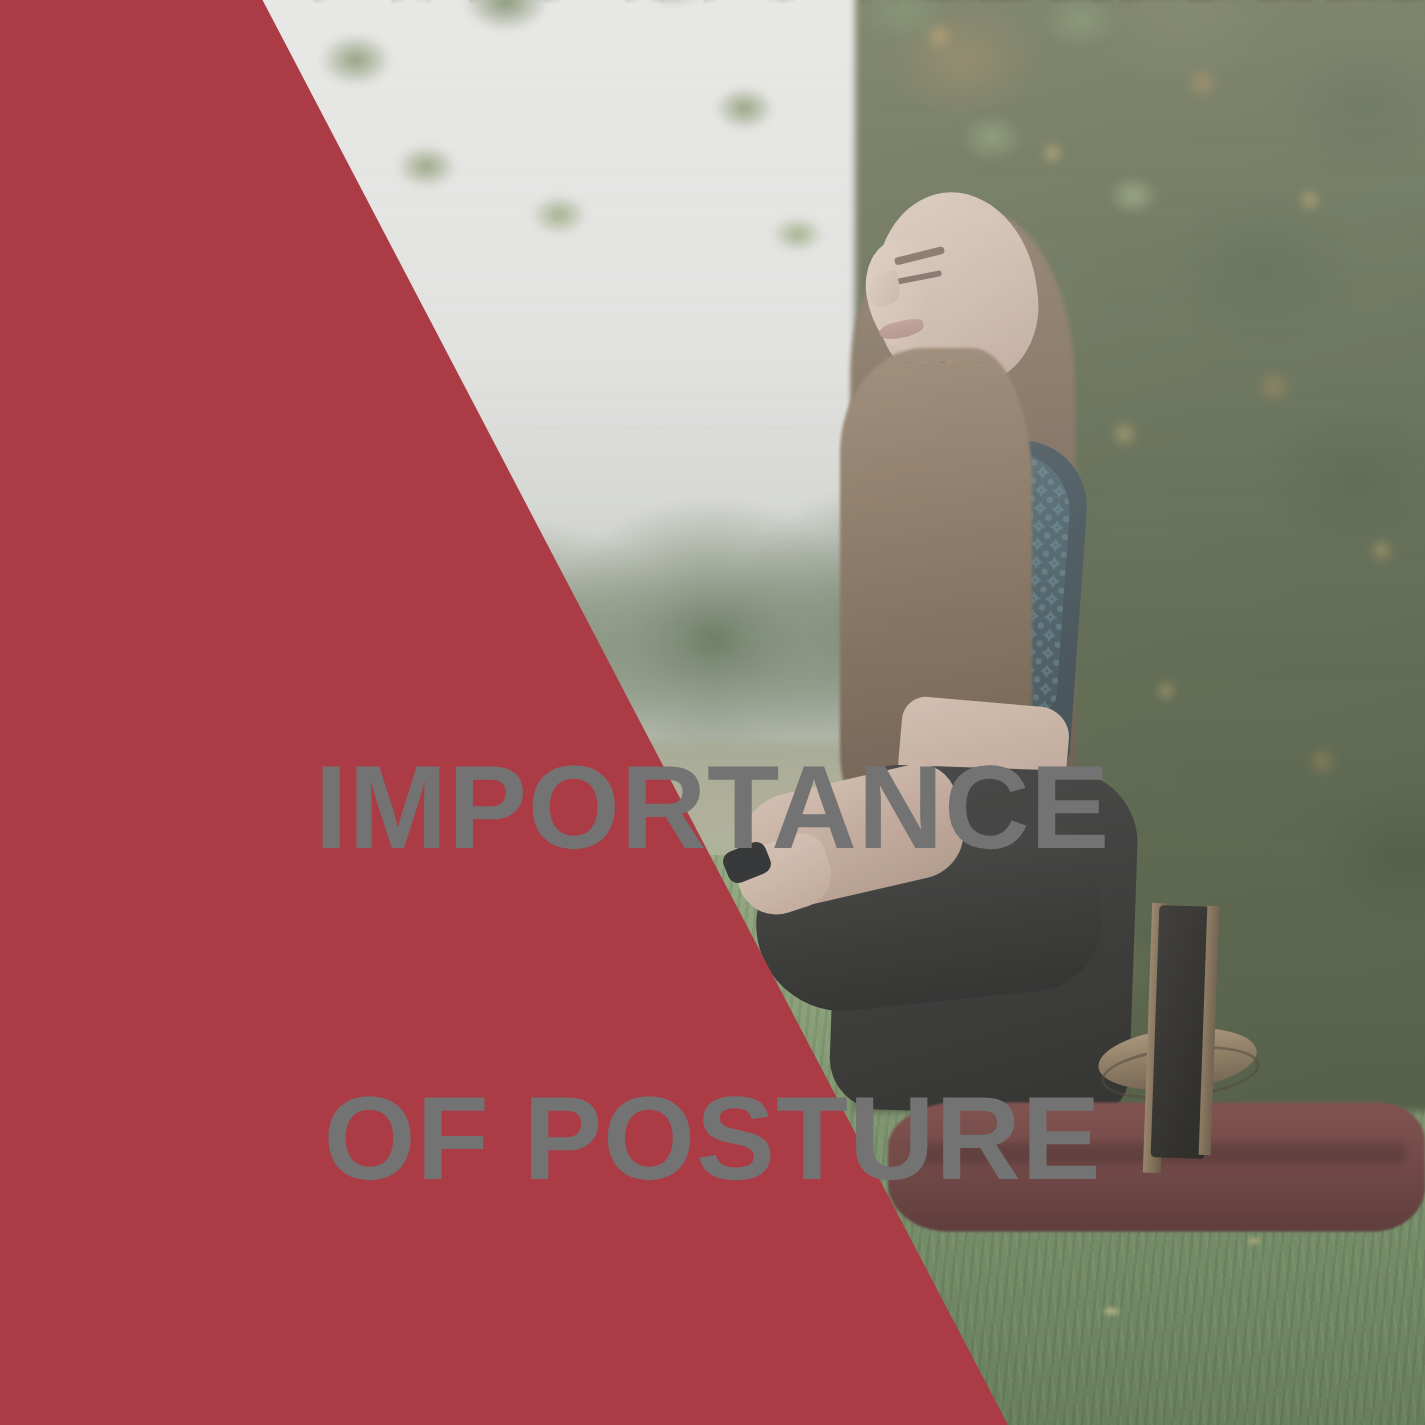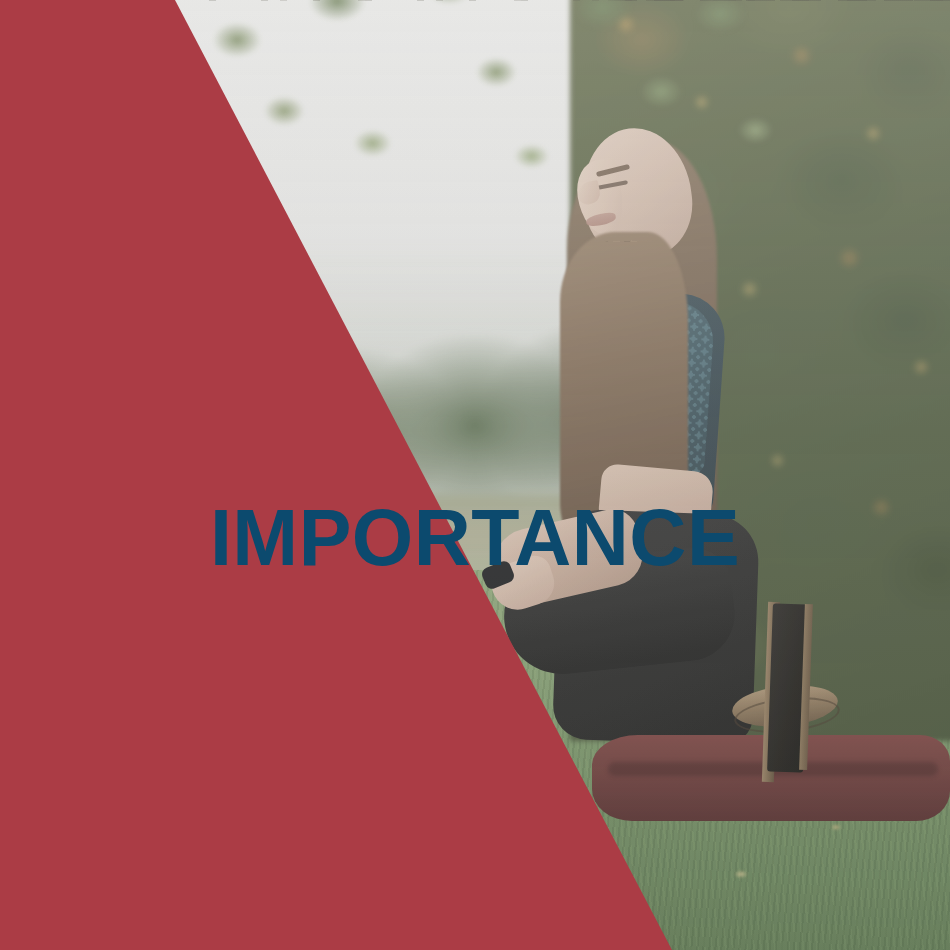--- a/index.html
+++ b/index.html
@@ -512,17 +512,18 @@
     <div class="bench-post"></div>
     <div class="bench-seat"></div>
     <div class="bench-seat-edge"></div>
 
     <div class="photo-desat"></div>
     <div class="photo-grade"></div>
   </div>
 
   <div class="red-panel" style="clip-path: polygon(0px 0px, 175px 0px, 672px 950px, 0px 950px);"></div>
 
-  <div class="headline" style="color: #0c4a6e; text-align: center;">
+  <div class="headline" style="color: #737373; text-align: center;">
     <span class="line">IMPORTANCE</span>
+    <span class="line">OF POSTURE</span>
   </div>
 
 </div>
 
 </body></html>

